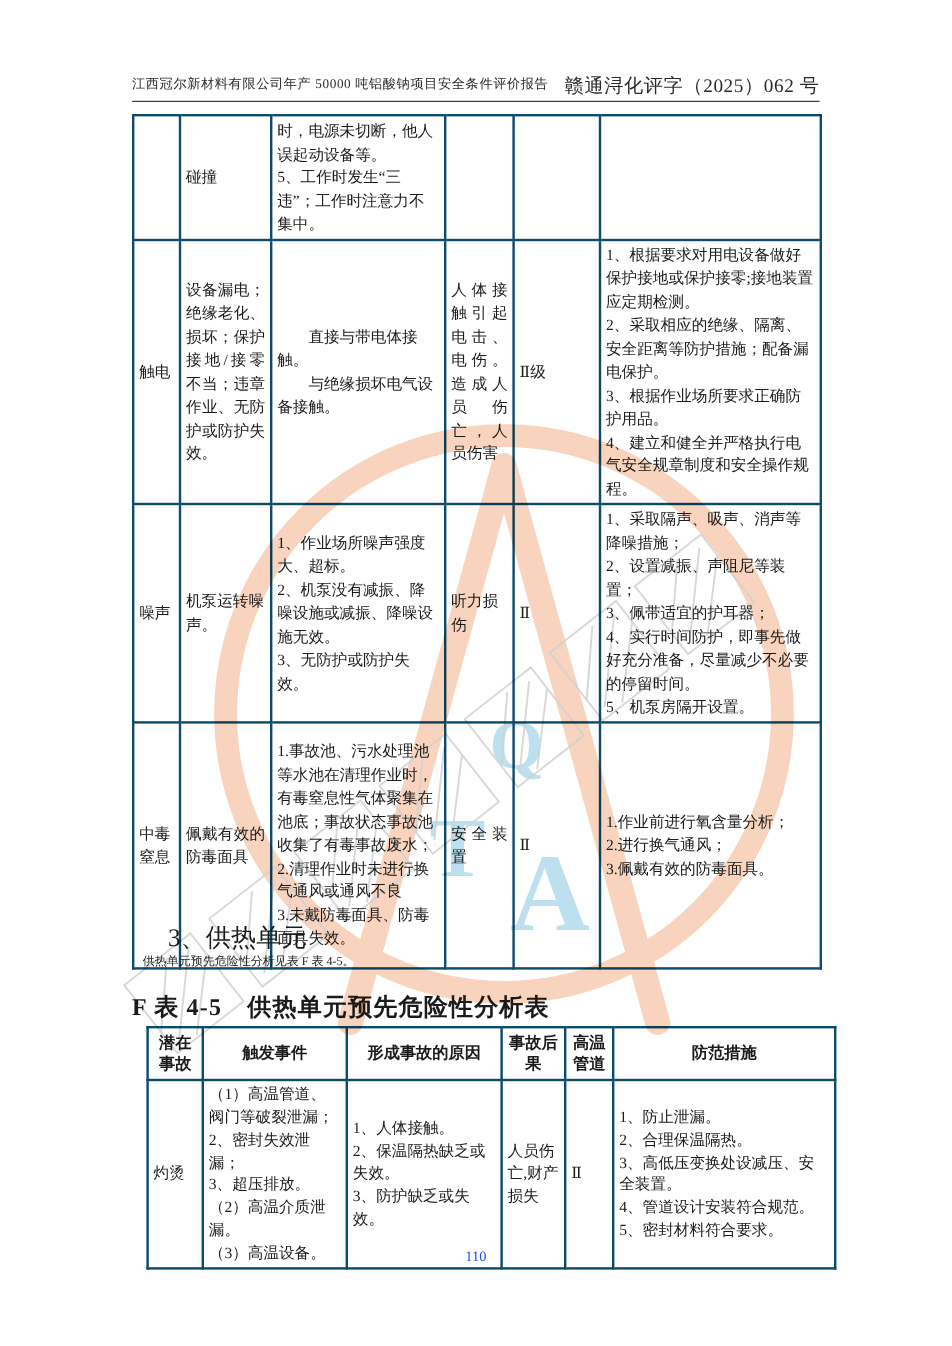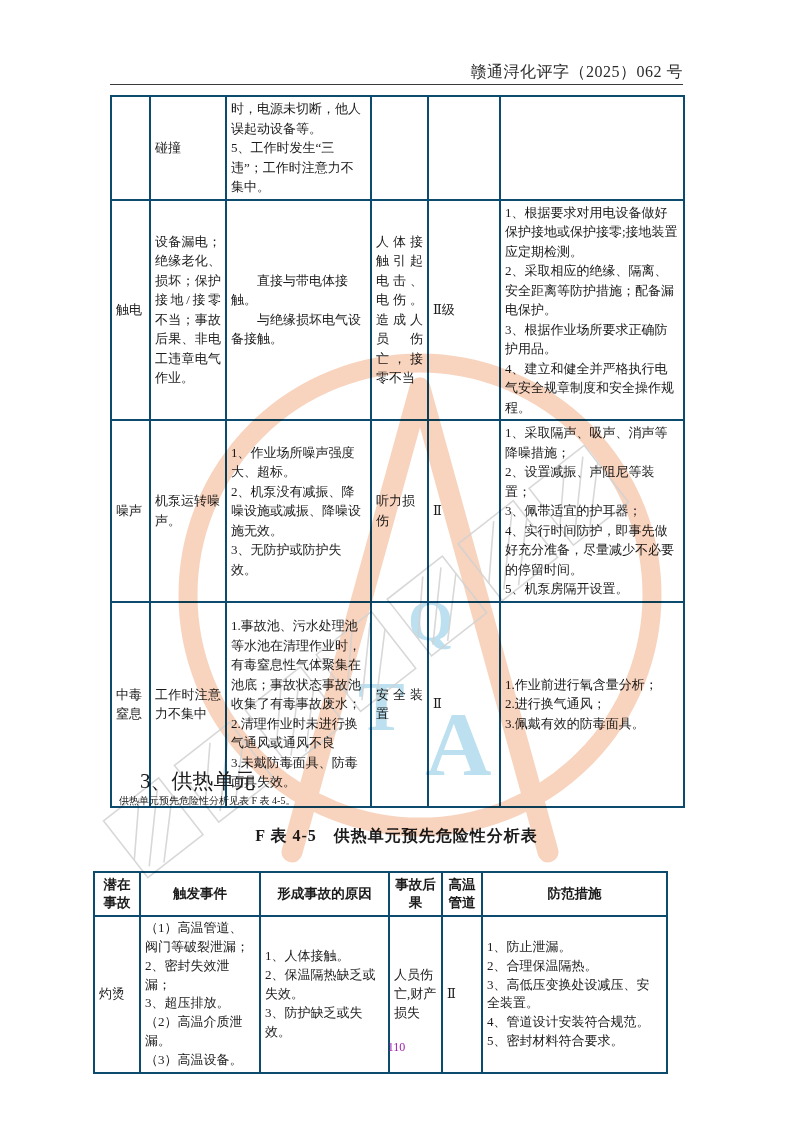--- a/index.html
+++ b/index.html
@@ -9,40 +9,41 @@
     overflow:hidden;margin:0 auto;
   }
   
   .hdr-left{position:absolute;left:110px;top:62px;font-size:11px;color:#2a2a2a;letter-spacing:.5px;}
   .hdr-right{position:absolute;right:110px;top:62px;font-size:16px;color:#2a2a2a;letter-spacing:.5px;}
   .hdr-rule{position:absolute;left:110px;top:84px;width:573px;border-top:1.6px solid #3a3a3a;}
   
   table{border-collapse:collapse;table-layout:fixed;position:absolute;background:transparent;}
   td,th{border:2px solid #0c4a6e;padding:2px 4px;vertical-align:middle;overflow:hidden;}
   .t1{left:110px;top:95px;width:573px;font-size:13px;line-height:1.5;}
-  .t2{left:93px;top:855px;width:573px;font-size:13px;line-height:1.45;margin-top:16px;}
+  .t2{left:122px;top:855px;width:573px;font-size:13px;line-height:1.45;}
   .t2 th{font-weight:bold;font-size:13.5px;text-align:center;line-height:1.35;}
   .pre{white-space:pre-wrap;word-break:break-all;}
   .ctr{text-align:left;}
   .jst{text-align:justify;text-align-last:auto;}
   
   .sec-heading{position:absolute;left:140px;top:767px;font-size:21px;}
   .sec-intro{position:absolute;left:119px;top:794px;font-size:10px;}
-  .tbl-title{position:absolute;left:110px;top:826px;width:573px;text-align:center;font-weight:bold;font-size:16px;letter-spacing:1px;}
+  .tbl-title{position:absolute;left:110px;top:826px;width:573px;font-weight:bold;font-size:20px;letter-spacing:1px;}
   
-  .page-num{position:absolute;left:0;top:1040px;width:100%;text-align:center;font-size:12px;color:#a21caf;}
+  .page-num{position:absolute;left:0;top:1040px;width:100%;text-align:center;font-size:12px;color:#1d4ed8;}
   
   .watermark{position:absolute;left:0;top:0;width:793px;height:1122px;pointer-events:none;
     mix-blend-mode:multiply;opacity:.85;z-index:5;}
 </style>
 </head>
 <body>
 
 <div class="page">
 
+  <div class="hdr-left">江西冠尔新材料有限公司年产 50000 吨铝酸钠项目安全条件评价报告</div>
   <div class="hdr-right">赣通浔化评字（2025）062 号</div>
   <div class="hdr-rule"></div>
 
   <table class="t1">
     <colgroup>
       <col style="width:39px">
         <col style="width:76px">
         <col style="width:145px">
       <col style="width:57px">
         <col style="width:72px">
@@ -53,24 +54,24 @@
       <td class="ctr"></td>
       <td class="ctr">碰撞</td>
       <td class="pre">时，电源未切断，他人误起动设备等。
 5、工作时发生“三违”；工作时注意力不集中。</td>
       <td></td>
       <td></td>
       <td></td>
     </tr>
     <tr style="height:200px">
       <td class="ctr">触电</td>
-      <td class="jst pre">设备漏电；绝缘老化、损坏；保护接地/接零不当；事故后果、非电工违章电气作业。</td>
+      <td class="jst pre">设备漏电；绝缘老化、损坏；保护接地/接零不当；违章作业、无防护或防护失效。</td>
       <td class="pre">　　直接与带电体接触。
 　　与绝缘损坏电气设备接触。</td>
-      <td class="jst pre">人体接触引起电击、电伤。造成人员伤亡，接零不当</td>
+      <td class="jst pre">人体接触引起电击、电伤。造成人员伤亡，人员伤害</td>
       <td class="ctr">Ⅱ级</td>
       <td class="pre">1、根据要求对用电设备做好保护接地或保护接零;接地装置应定期检测。
 2、采取相应的绝缘、隔离、安全距离等防护措施；配备漏电保护。
 3、根据作业场所要求正确防护用品。
 4、建立和健全并严格执行电气安全规章制度和安全操作规程。</td>
     </tr>
     <tr style="height:160px">
       <td class="ctr">噪声</td>
       <td class="pre">机泵运转噪声。</td>
       <td class="pre">1、作业场所噪声强度大、超标。
@@ -79,21 +80,21 @@
       <td class="ctr">听力损伤</td>
       <td class="ctr">Ⅱ</td>
       <td class="pre">1、采取隔声、吸声、消声等降噪措施；
 2、设置减振、声阻尼等装置；
 3、佩带适宜的护耳器；
 4、实行时间防护，即事先做好充分准备，尽量减少不必要的停留时间。
 5、机泵房隔开设置。</td>
     </tr>
     <tr style="height:205px">
       <td class="ctr">中毒窒息</td>
-      <td class="jst pre">工作时注意力不集中</td>
+      <td class="jst pre">佩戴有效的防毒面具</td>
       <td class="pre">1.事故池、污水处理池等水池在清理作业时，有毒窒息性气体聚集在池底；事故状态事故池收集了有毒事故废水；
 2.清理作业时未进行换气通风或通风不良
 3.未戴防毒面具、防毒面具失效。</td>
       <td class="jst pre">安全装置</td>
       <td class="ctr">Ⅱ</td>
       <td class="pre">1.作业前进行氧含量分析；
 2.进行换气通风；
 3.佩戴有效的防毒面具。</td>
     </tr>
   </tbody>

